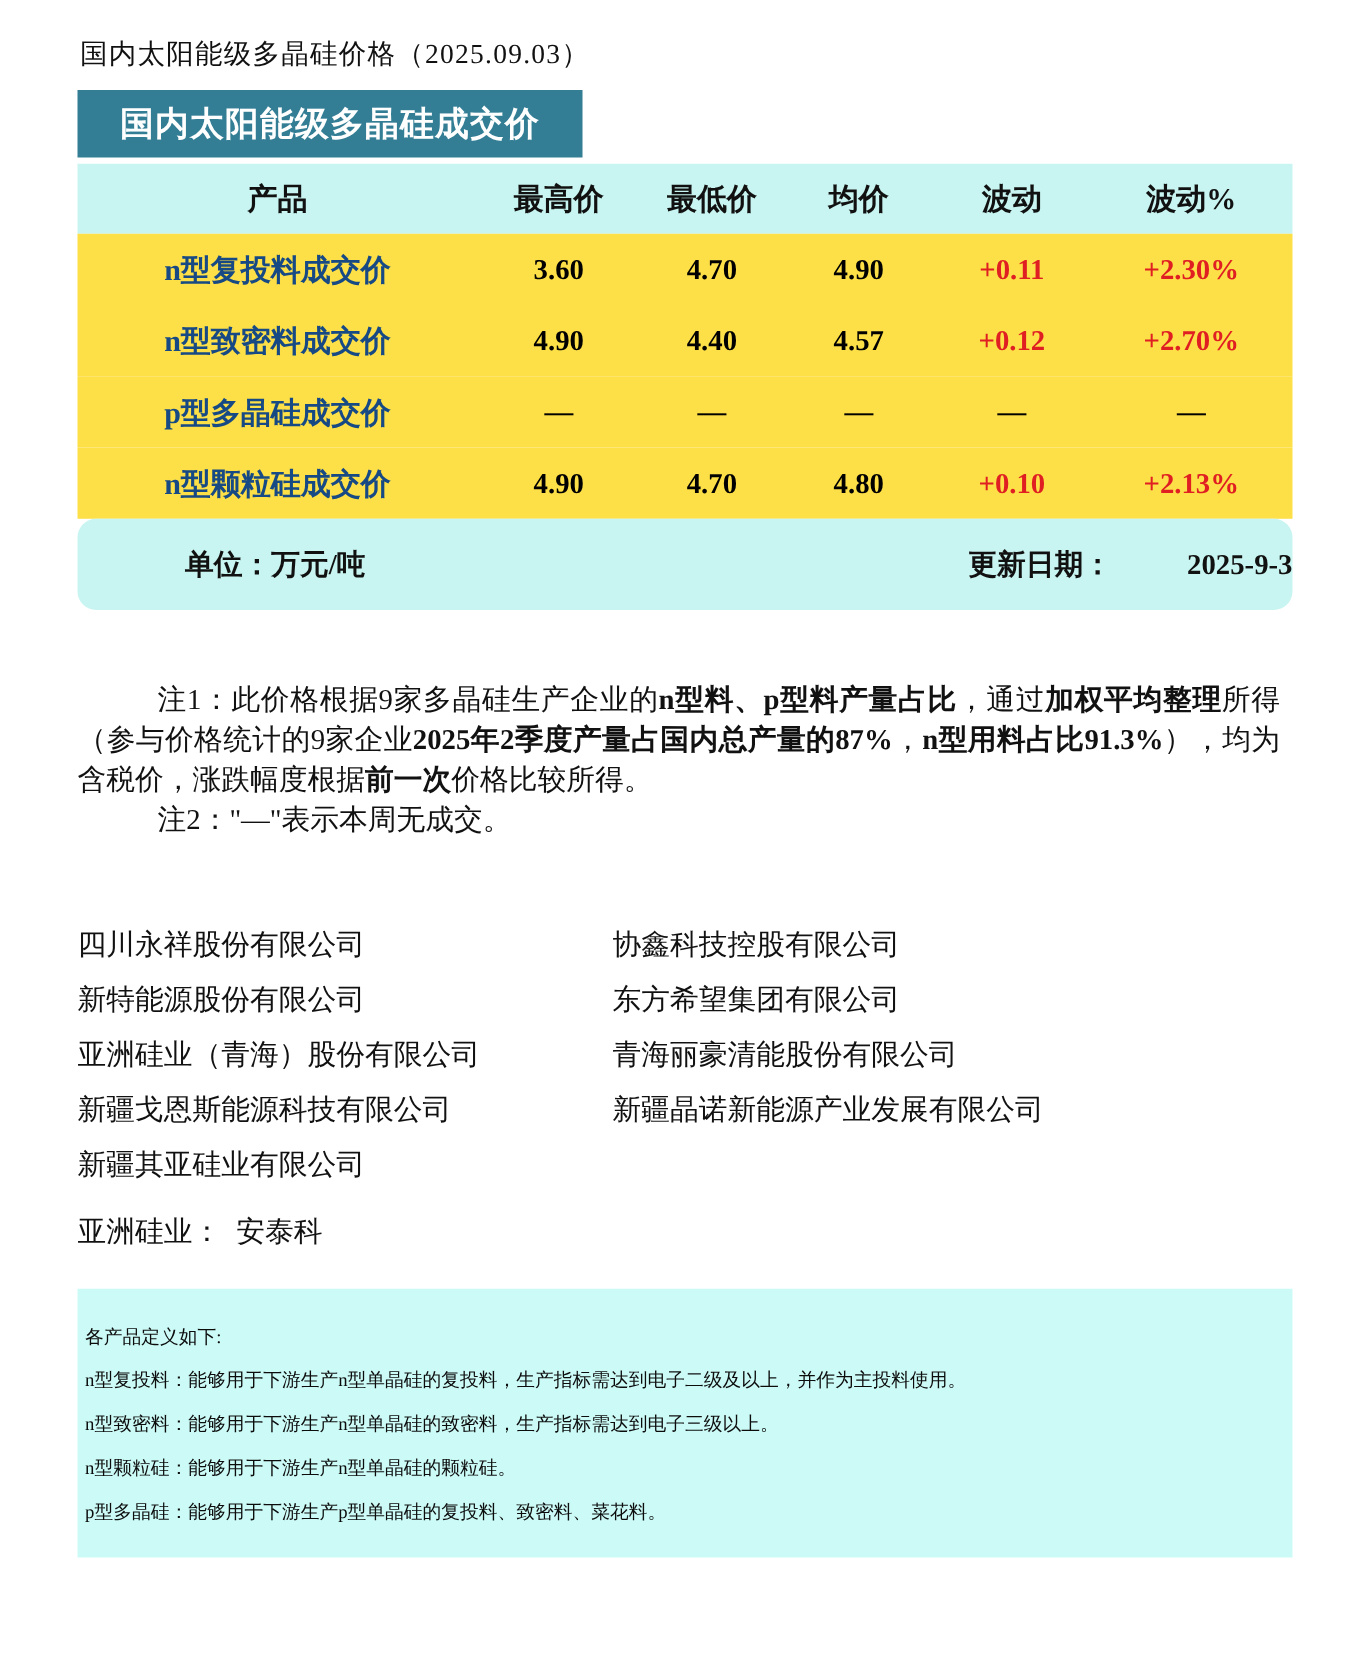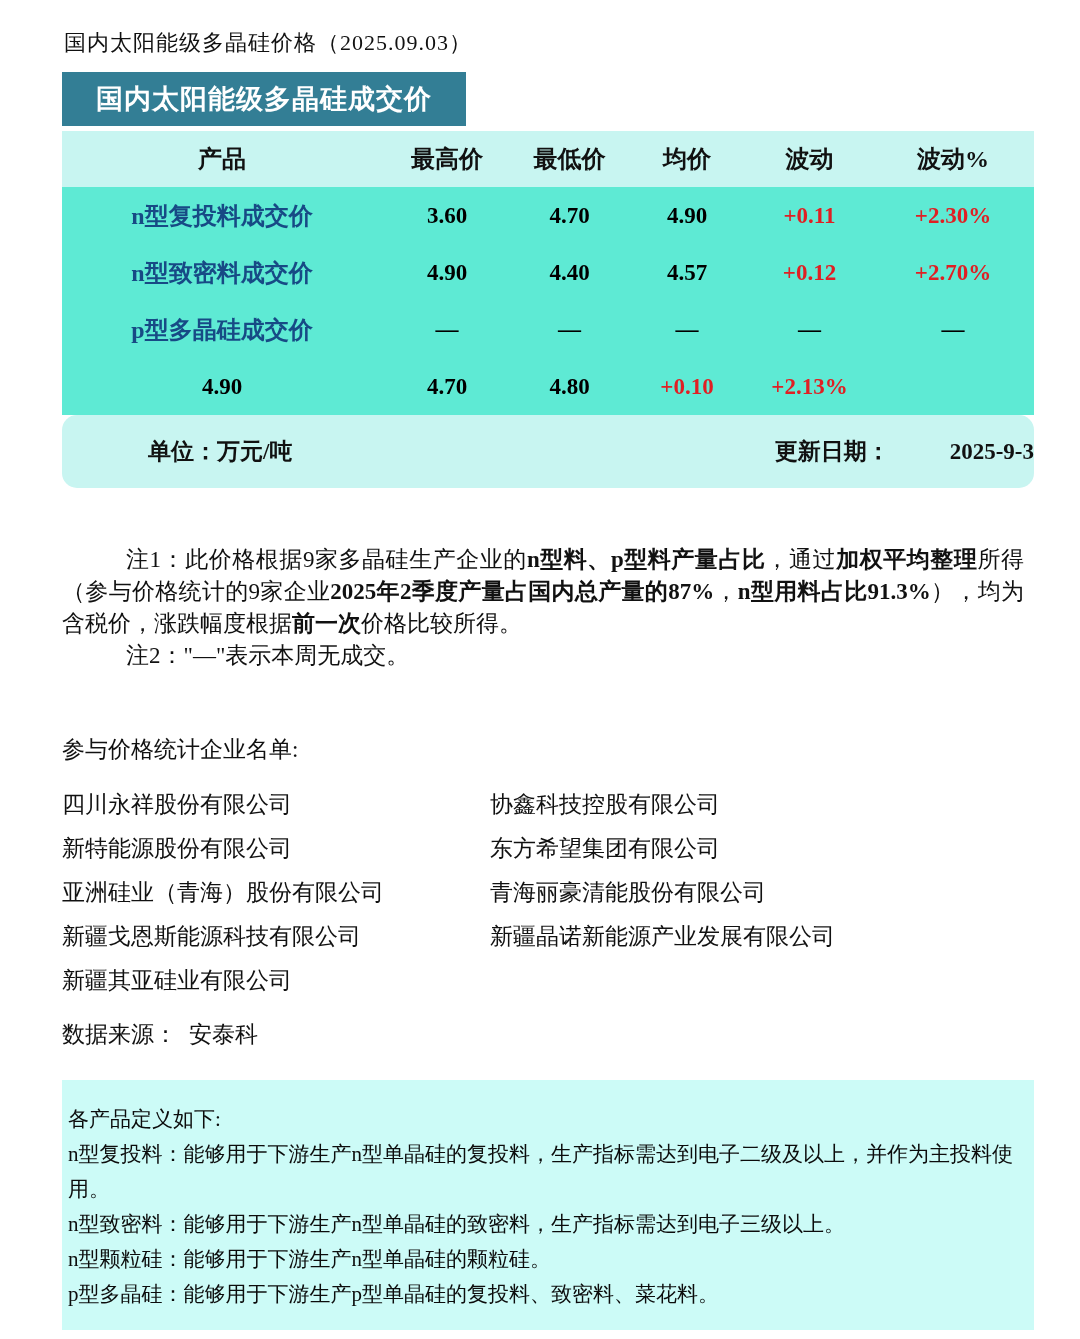--- a/index.html
+++ b/index.html
@@ -24,21 +24,21 @@
   .price-table{width:972px;}
   .t-row{
     display:grid;
     grid-template-columns:320px 130px 115px 120px 125px 1fr;
     align-items:center;text-align:center;
   }
   .t-head{
     background:var(--accent-bg,#C8F5F1);
     height:56px;font-weight:bold;font-size:24px;
   }
-  .t-data{height:57px;background:#5eead4;}
+  .t-data{height:57px;background:#fde047;}
   .cell{white-space:nowrap;}
   .cell.product{color:var(--product-color,#174A85);font-weight:bold;font-size:24px;}
   .cell.num{font-weight:bold;font-size:23px;color:#000;}
   .cell.change{font-weight:bold;font-size:23px;color:var(--change-color,#E01F23);}
   .cell.dash{font-weight:bold;font-size:23px;color:#000;}
 
   .t-foot{
     background:var(--accent-bg,#C8F5F1);
     height:73px;display:flex;align-items:center;
     font-weight:bold;font-size:23px;border-radius:15px;
@@ -56,21 +56,21 @@
   .company-grid{display:grid;grid-template-columns:428px 1fr;column-gap:0;}
   .company-col div{line-height:44px;}
 
   .source-line{margin-top:16px;font-size:23px;}
   .source-line .src-value{margin-left:12px;}
 
   .definitions{
     margin-top:30px;width:972px;box-sizing:border-box;
     background:var(--panel-bg,#CCFBF7);
     padding:22px 8px 18px 6px;
-    font-size:21px;line-height:35px;color:#0c0c0c;
+    font-size:15px;line-height:35px;color:#0c0c0c;
   }
   .definitions .def-heading{margin:0;}
   .definitions .def-item{margin:0;}
 </style>
 </head>
 <body style="--banner-bg: #337E95; --accent-bg: #C8F5F1; --panel-bg: #CCFBF7; --product-color: #174A85; --change-color: #E01F23;">
 
 <div class="page">
 
   <div class="doc-title">国内太阳能级多晶硅价格（2025.09.03）</div>
@@ -105,60 +105,60 @@
         </div>
         <div class="t-row t-data">
           <div class="cell product">p型多晶硅成交价</div>
           <div class="cell dash">—</div>
           <div class="cell dash">—</div>
           <div class="cell dash">—</div>
           <div class="cell dash">—</div>
           <div class="cell dash">—</div>
         </div>
         <div class="t-row t-data">
+          <div class="cell product">n型颗粒硅成交价</div>
           <div class="cell num">4.90</div>
           <div class="cell num">4.70</div>
           <div class="cell num">4.80</div>
           <div class="cell change">+0.10</div>
           <div class="cell change">+2.13%</div>
         </div>
       </div>
     <div class="t-foot">
       <span class="unit">单位：万元/吨</span>
       <span class="upd-label">更新日期：</span>
       <span class="upd-value">2025-9-3</span>
     </div>
   </div>
 
   <div class="notes">
     <p id="note1"><span>注1：此价格根据9家多晶硅生产企业的</span><span class="b">n型料、p型料产量占比</span><span>，通过</span><span class="b">加权平均整理</span><span>所得（参与价格统计的9家企业</span><span class="b">2025年2季度产量占国内总产量的87%</span><span>，</span><span class="b">n型用料占比91.3%</span><span>），均为含税价，涨跌幅度根据</span><span class="b">前一次</span><span>价格比较所得。</span></p>
     <p>注2："—"表示本周无成交。</p>
   </div>
 
   <div class="participants">
-    <div class="heading">参与价格统计企业名单:</div>
     <div class="company-grid">
       <div class="company-col" id="companies-left">
           <div>四川永祥股份有限公司</div>
           <div>新特能源股份有限公司</div>
           <div>亚洲硅业（青海）股份有限公司</div>
           <div>新疆戈恩斯能源科技有限公司</div>
           <div>新疆其亚硅业有限公司</div>
         </div>
       <div class="company-col" id="companies-right">
           <div>协鑫科技控股有限公司</div>
           <div>东方希望集团有限公司</div>
           <div>青海丽豪清能股份有限公司</div>
           <div>新疆晶诺新能源产业发展有限公司</div>
         </div>
     </div>
   </div>
 
   <div class="source-line">
-    <span>数据来源：</span><span class="src-value">安泰科</span>
+    <span>亚洲硅业：</span><span class="src-value">安泰科</span>
   </div>
 
   <div class="definitions">
     <p class="def-heading">各产品定义如下:</p>
     <div id="def-list">
         <p class="def-item">n型复投料：能够用于下游生产n型单晶硅的复投料，生产指标需达到电子二级及以上，并作为主投料使用。</p>
         <p class="def-item">n型致密料：能够用于下游生产n型单晶硅的致密料，生产指标需达到电子三级以上。</p>
         <p class="def-item">n型颗粒硅：能够用于下游生产n型单晶硅的颗粒硅。</p>
         <p class="def-item">p型多晶硅：能够用于下游生产p型单晶硅的复投料、致密料、菜花料。</p>
       </div>

